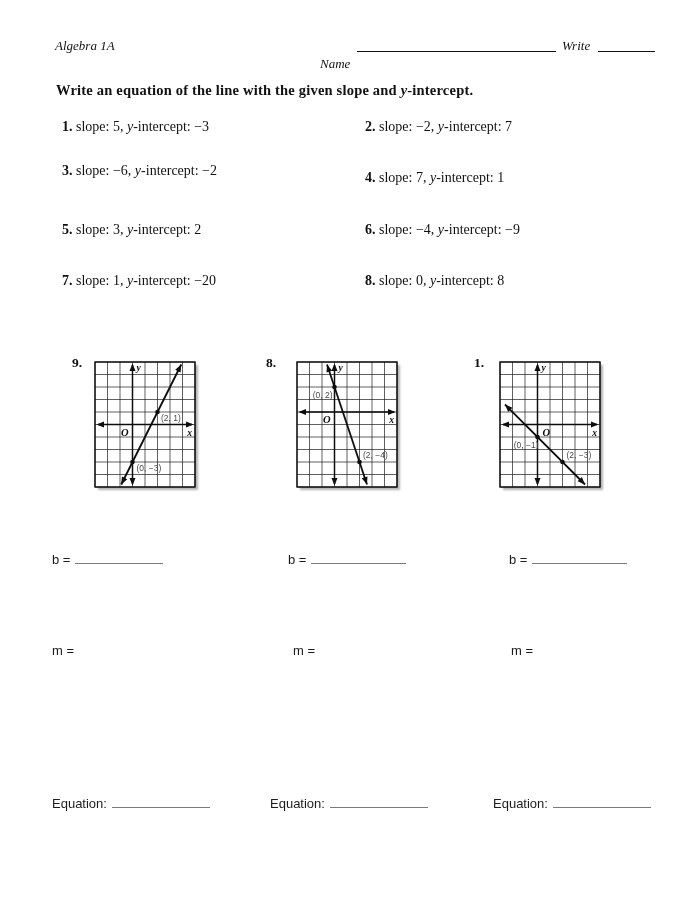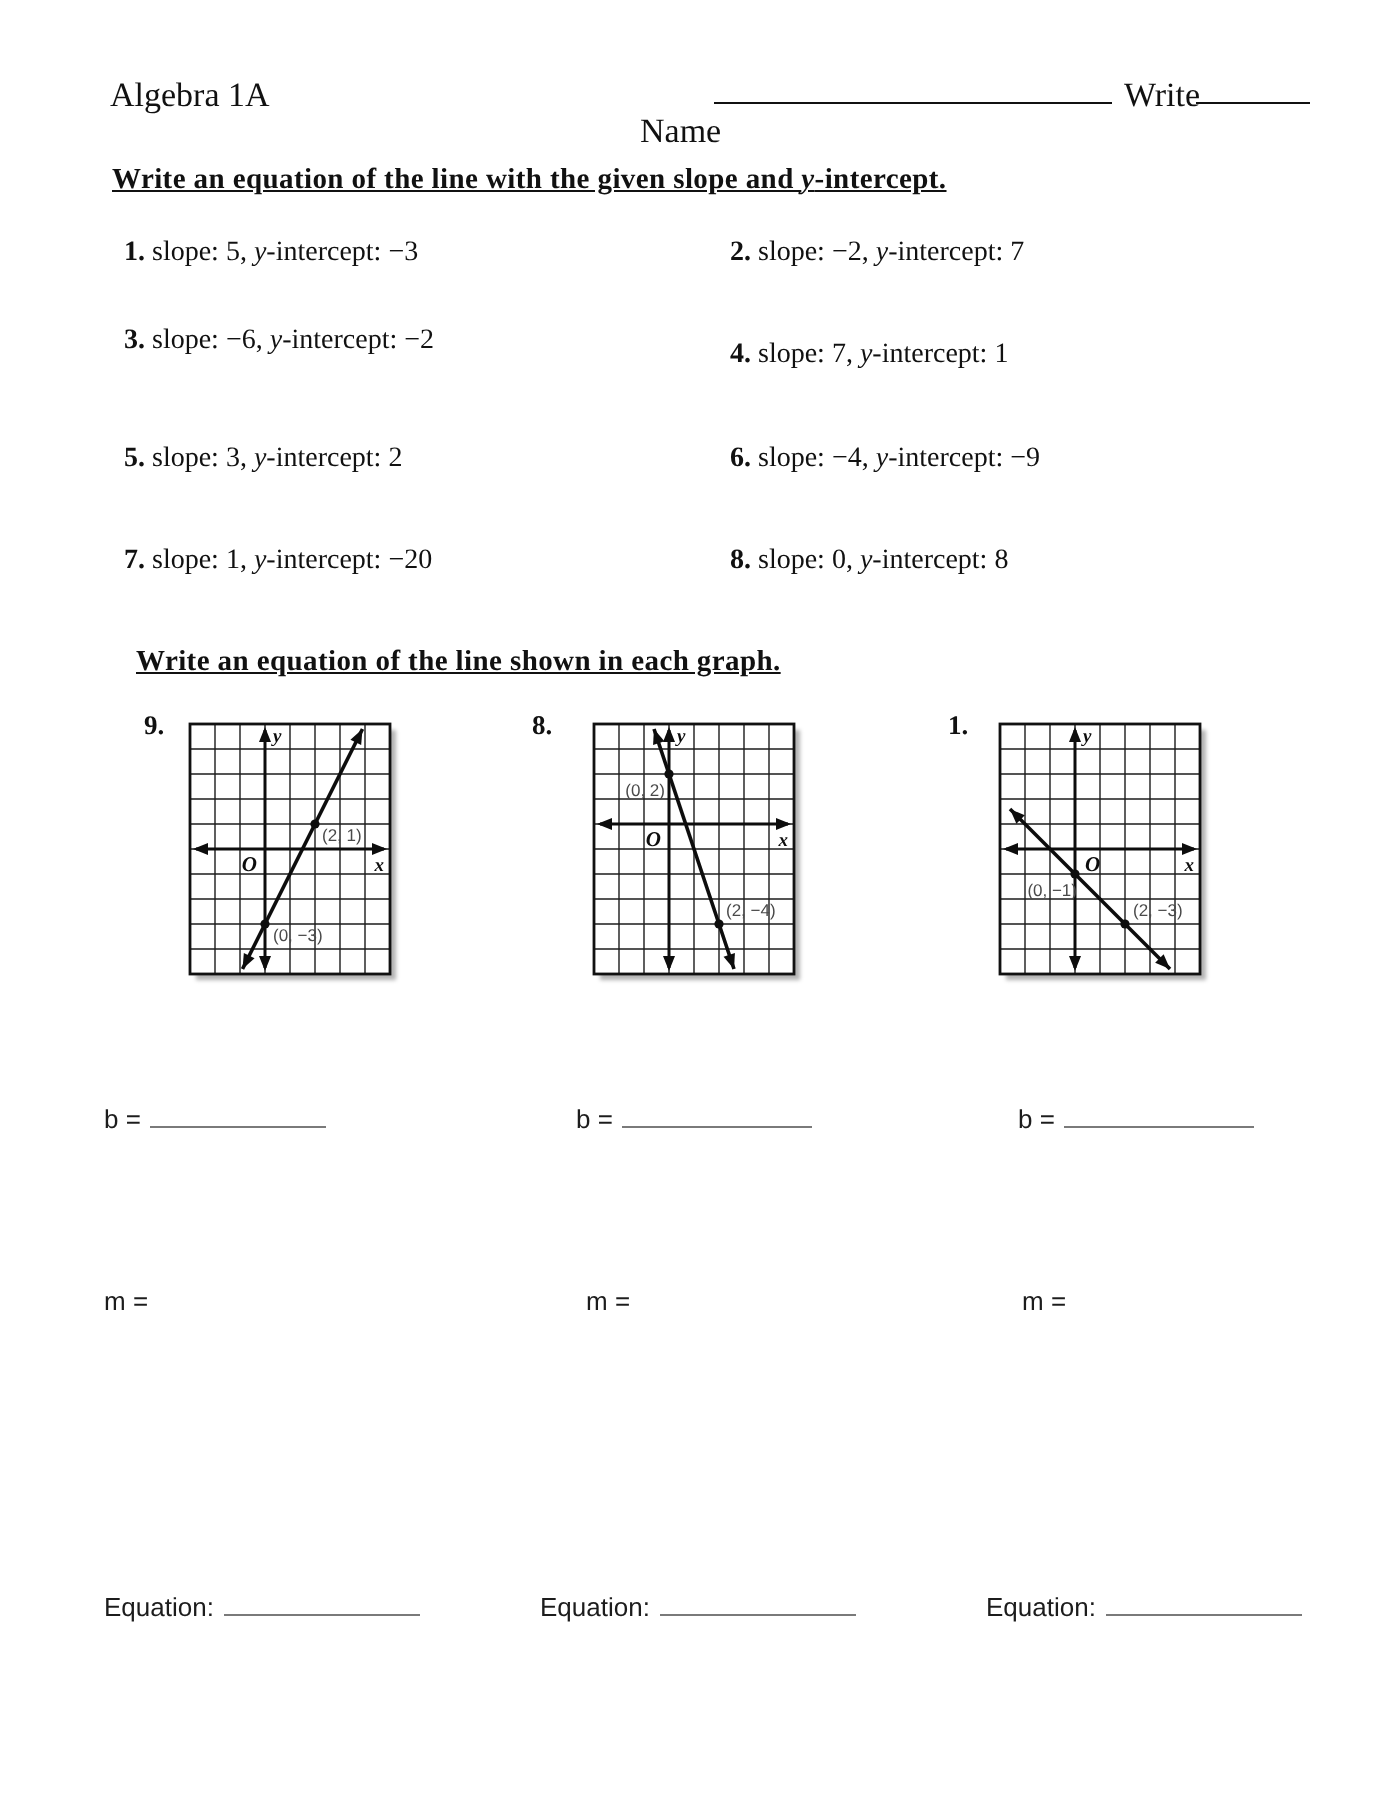--- a/index.html
+++ b/index.html
@@ -1,21 +1,21 @@
 <!DOCTYPE html>
 <html><head>
 <meta charset="utf-8">
 <style>
   html,body{margin:0;padding:0;background:#ffffff;}
   .page{position:relative;width:700px;height:906px;background:#ffffff;
         font-family:"Liberation Serif",serif;color:#111;overflow:hidden;}
   .abs{position:absolute;white-space:nowrap;}
-  .hdr{font-size:17px;}
+  .hdr{font-size:13px;font-style:italic;}
   .hline{display:inline-block;height:13px;border-bottom:1.2px solid #111;}
-  .sec-head{font-weight:bold;font-size:14.5px;letter-spacing:0.2px;text-decoration:underline;}
+  .sec-head{font-weight:bold;font-size:14.5px;letter-spacing:0.2px;}
   .prob{font-size:14px;}
   .prob b{font-weight:bold;}
   .graph-block{position:absolute;}
   .gnum{position:absolute;font-weight:bold;font-size:13.5px;}
   .gplot svg{display:block;background:#fff;box-shadow:3px 3px 2px rgba(0,0,0,0.30);}
   .pt-lbl{font-family:"Liberation Sans",sans-serif;font-size:8.5px;fill:#4a4a4a;}
   .ax-lbl{font-family:"Liberation Serif",serif;font-style:italic;font-weight:bold;font-size:9.5px;fill:#0d0d0d;}
   .o-lbl{font-family:"Liberation Serif",serif;font-style:italic;font-weight:bold;font-size:10.5px;fill:#0d0d0d;}
   .ans{font-family:"Liberation Sans",sans-serif;font-size:13px;color:#1c1c1c;}
   .blank{display:inline-block;height:12px;border-bottom:1.2px solid #7a7a7a;margin-left:5px;}
@@ -83,21 +83,20 @@
     <span>−20</span>
   </div>
   <div class="abs prob" style="left:365px;top:273px">
     <b>8.</b>
     <span>slope:</span>
     <span>0,</span>
     <i>y</i><span>-intercept:</span>
     <span>8</span>
   </div>
 
-  <div class="abs sec-head" style="left:68px;top:323px">Write an equation of the line shown in each graph.</div>
 
   <div class="graph-block" style="left:95px;top:362px">
     <span class="gnum" style="left:-23px;top:-7px">9.</span>
     <div class="gplot">
         <svg width="100" height="125" viewBox="0 0 100 125" style="overflow: visible;">
           <rect x="0" y="0" width="100" height="125" fill="#ffffff"></rect>
           <path d="M0,0 V125 M12.5,0 V125 M25,0 V125 M37.5,0 V125 M50,0 V125 M62.5,0 V125 M75,0 V125 M87.5,0 V125 M100,0 V125 M0,0 H100 M0,12.5 H100 M0,25 H100 M0,37.5 H100 M0,50 H100 M0,62.5 H100 M0,75 H100 M0,87.5 H100 M0,100 H100 M0,112.5 H100 M0,125 H100 " stroke="#1c1c1c" stroke-width="0.7" fill="none"></path>
           <rect x="0" y="0" width="100" height="125" fill="none" stroke="#111" stroke-width="1.4"></rect>
           <line x1="3" y1="62.5" x2="97" y2="62.5" stroke="#0d0d0d" stroke-width="1.5"></line>
           <polygon points="1.50,62.50 9.00,59.50 9.00,65.50" fill="#0d0d0d"></polygon>

